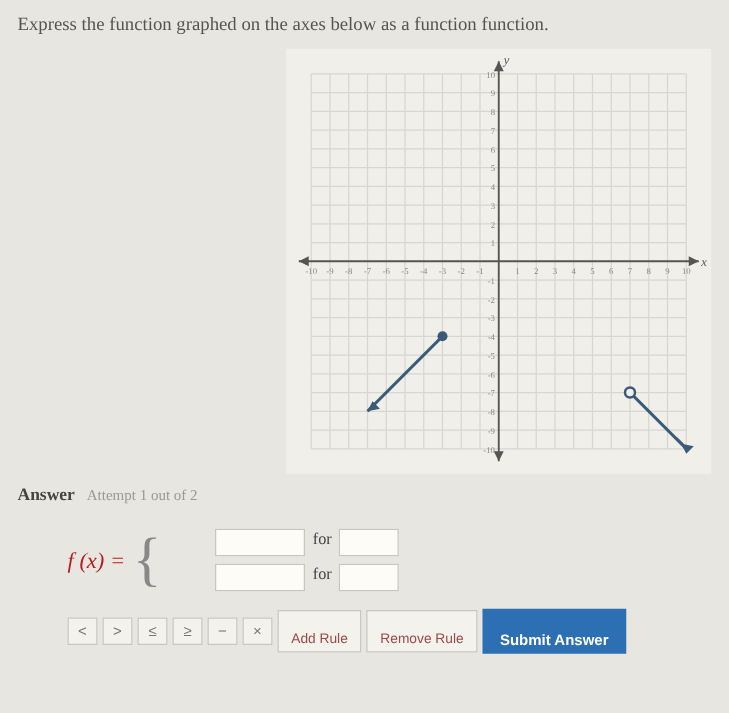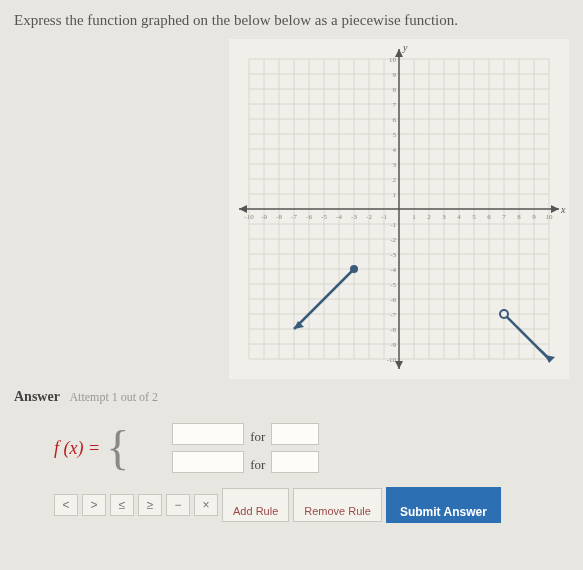--- a/index.html
+++ b/index.html
@@ -45,21 +45,21 @@
   }
   .fx { font-size: 18px; font-style: italic; color: #b91c1c; }
   .brace {
     font-size: 48px;
     line-height: 48px;
     color: #888;
     margin: 0 6px;
     font-weight: 100;
   }
   .rules { display: flex; flex-direction: column; gap: 6px; }
-  .rule { display: flex; align-items: flex-end; gap: 6px; padding-left: 37px; }
+  .rule { display: flex; align-items: flex-start; gap: 6px; padding-left: 37px; }
   .box {
     width: 72px;
     height: 22px;
     background: #fdfcf8;
     border: 1px solid #c8c6bf;
     font-size: 12px;
     padding: 0 4px;
   }
   .small-box { width: 48px; }
   .for { font-size: 13px; color: #444; }
@@ -97,21 +97,21 @@
     border: none;
     color: #fff;
     font-size: 12px;
     font-weight: bold;
     cursor: pointer;
   }
 </style>
 </head>
 <body>
 
-<div class="prompt">Express the function graphed on the below below as a piecewise function.</div>
+<div class="prompt">Express the function graphed on the axes below as a function function.</div>
 
 <div class="graph-wrap">
   <div class="graph">
     <svg width="340" height="340" viewBox="0 0 340 340">
 
       <g stroke="#d8d6cf" stroke-width="1">
         <line x1="20" y1="20" x2="20" y2="320"></line>
           <line x1="35" y1="20" x2="35" y2="320"></line>
         <line x1="50" y1="20" x2="50" y2="320"></line>
           <line x1="65" y1="20" x2="65" y2="320"></line>

